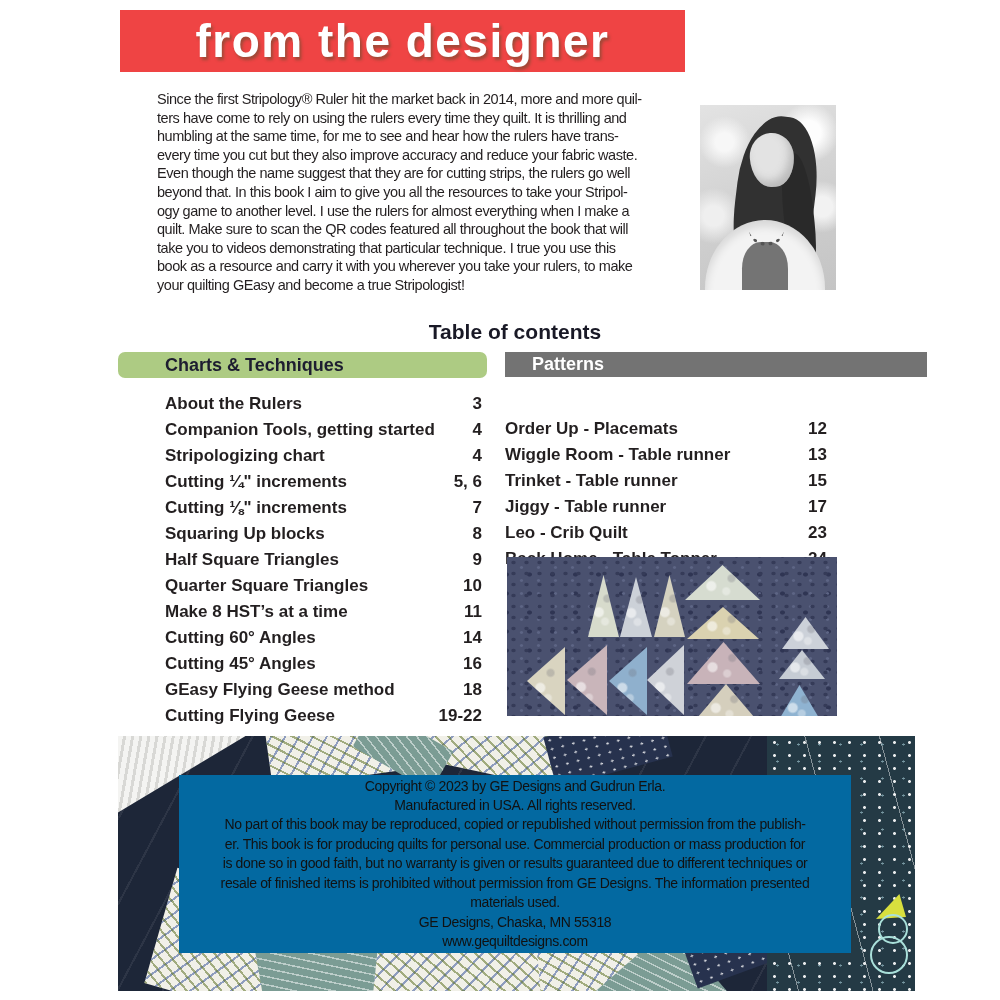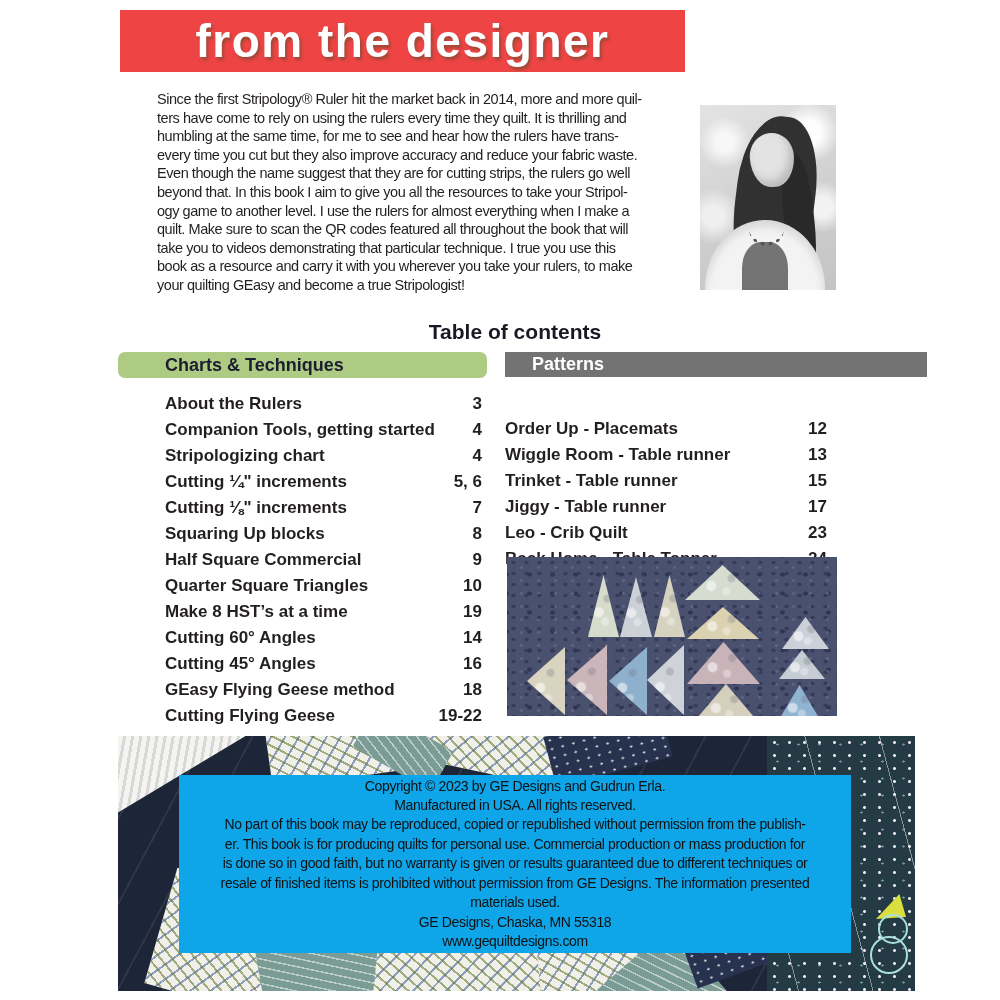--- a/index.html
+++ b/index.html
@@ -95,21 +95,21 @@
            radial-gradient(rgba(255,255,255,.9) 1.2px, transparent 1.9px),
            radial-gradient(rgba(185,225,235,.55) 1px, transparent 1.6px),
            repeating-linear-gradient(75deg, transparent 0 30px, rgba(255,255,255,.45) 30px 31px, transparent 31px 72px);
          background-size:15px 13px,21px 17px,auto;}
   .yellow-tri{position:absolute;left:758px;top:158px;width:30px;height:25px;background:#d8df3e;
               clip-path:polygon(0 100%,100% 92%,78% 0);}
   .ring{position:absolute;border:2.5px solid #a9e0da;border-radius:50%;}
   .ring.r1{left:760px;top:178px;width:26px;height:26px;}
   .ring.r2{left:752px;top:200px;width:34px;height:34px;}
 
-  .copyright-box{position:absolute;left:179px;top:775px;width:672px;height:178px;background:#0ea5e9;
+  .copyright-box{position:absolute;left:179px;top:775px;width:672px;height:178px;background:#0369a1;
                  display:flex;flex-direction:column;justify-content:center;text-align:center;
                  font-size:14px;letter-spacing:-0.35px;line-height:19.4px;color:#111;z-index:5;}
   .copyright-box div{white-space:nowrap;}
 </style>
 </head>
 <body>
 
 <div class="header-bar">
   <span class="header-title">from the designer</span>
 </div>
@@ -165,30 +165,30 @@
     </div>
   <div class="toc-row">
       <span class="toc-label">Cutting ⅛" increments</span>
       <span class="toc-page">7</span>
     </div>
   <div class="toc-row">
       <span class="toc-label">Squaring Up blocks</span>
       <span class="toc-page">8</span>
     </div>
   <div class="toc-row">
-      <span class="toc-label">Half Square Commercial</span>
+      <span class="toc-label">Half Square Triangles</span>
       <span class="toc-page">9</span>
     </div>
   <div class="toc-row">
       <span class="toc-label">Quarter Square Triangles</span>
       <span class="toc-page">10</span>
     </div>
   <div class="toc-row">
       <span class="toc-label">Make 8 HST’s at a time</span>
-      <span class="toc-page">19</span>
+      <span class="toc-page">11</span>
     </div>
   <div class="toc-row">
       <span class="toc-label">Cutting 60° Angles</span>
       <span class="toc-page">14</span>
     </div>
   <div class="toc-row">
       <span class="toc-label">Cutting 45° Angles</span>
       <span class="toc-page">16</span>
     </div>
   <div class="toc-row">

